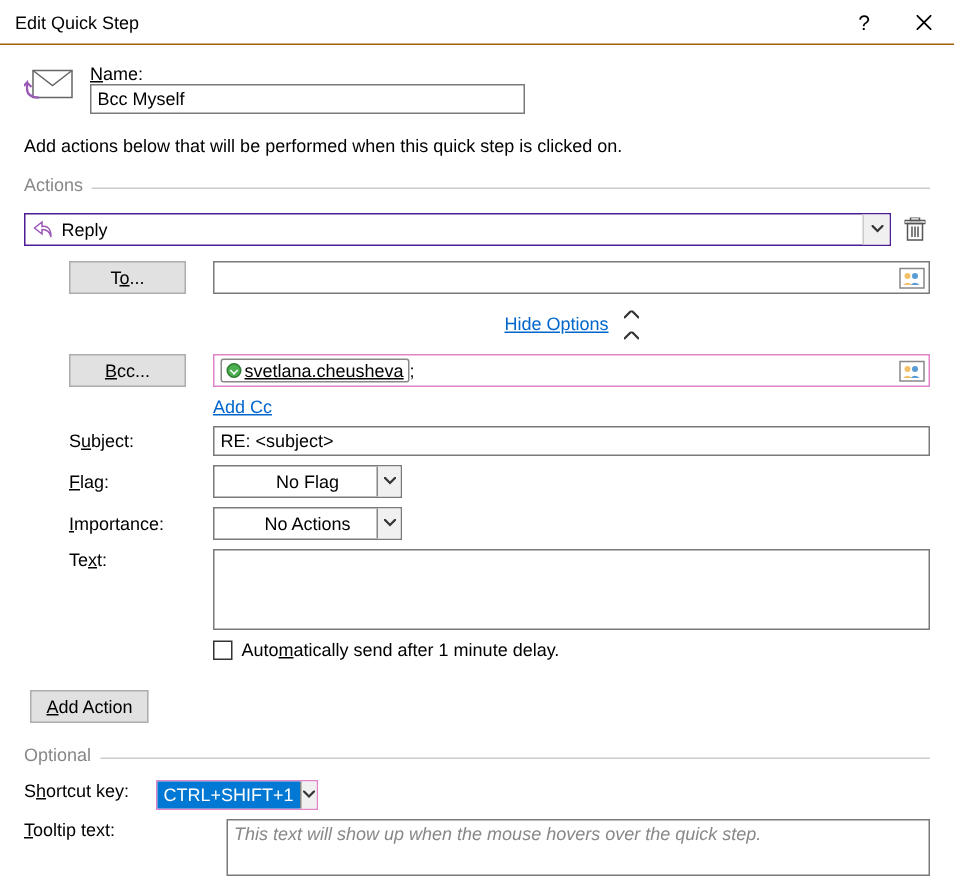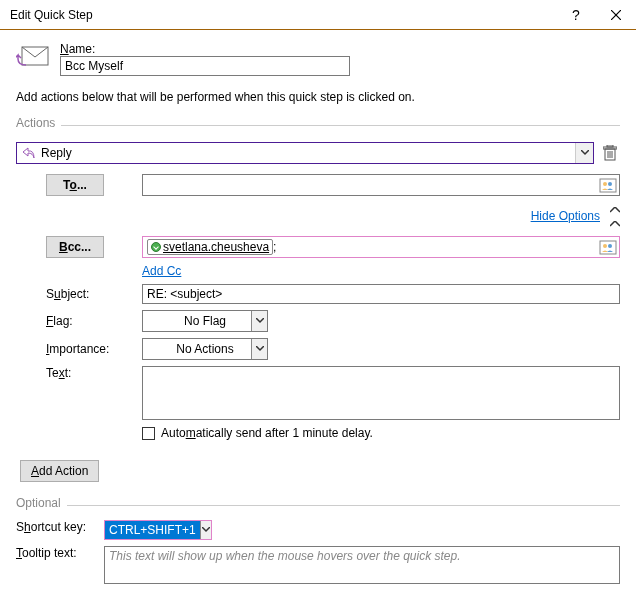--- a/index.html
+++ b/index.html
@@ -20,43 +20,43 @@
 .section-label { color: #888; margin-bottom: 4px; }
 .groupline { height: 1px; background: #ccc; margin-bottom: 8px; }
 .section-head { display: flex; align-items: center; gap: 6px; }
 .section-head .groupline { flex: 1; margin: 0; }
 .action-row { display: flex; align-items: center; gap: 6px; margin-bottom: 10px; }
 .action-select { flex: 1; height: 22px; border: 1px solid #4c1d95; background: #fff; display: flex; align-items: center; padding: 0 4px; position: relative; }
 .action-select .dd { position: absolute; right: 0; top: 0; width: 18px; height: 100%; border-left: 1px solid #ccc; display: flex; align-items: center; justify-content: center; background: #f0f0f0; }
 .trash { width: 20px; height: 20px; display: flex; align-items: center; justify-content: center; }
 .form-grid { display: grid; grid-template-columns: 86px 1fr; gap: 6px 10px; padding-left: 30px; margin-bottom: 10px; align-items: center; }
 .btn-std { font: inherit; height: 22px; padding: 0 10px; border: 1px solid #adadad; background: #e1e1e1; cursor: pointer; }
-.btn-recip { width: 58px; font-weight: bold; }
+.btn-recip { width: 78px; }
 .recip-box { height: 22px; border: 1px solid #7a7a7a; background: #fff; display: flex; align-items: center; padding: 0 4px; position: relative; flex: 1; }
 .addr-icon { position: absolute; right: 2px; top: 1px; width: 18px; height: 18px; }
-.hide-options { grid-column: 2; text-align: right; color: #0066cc; text-decoration: underline; cursor: pointer; display: flex; justify-content: flex-end; align-items: center; gap: 10px; }
+.hide-options { grid-column: 2; text-align: right; color: #0066cc; text-decoration: underline; cursor: pointer; display: flex; justify-content: center; align-items: center; gap: 10px; }
 .chev-up { display: inline-block; }
 .bcc-box { border: 1.5px solid #e083c9; }
 .bcc-inner { display: inline-flex; align-items: center; gap: 2px; border: 1px solid #888; border-radius: 2px; padding: 0 3px; height: 16px; }
 .presence { width: 10px; height: 10px; border-radius: 50%; background: #4caf50; border: 1px solid #2e7d32; position: relative; }
 .presence::after { content: ""; position: absolute; left: 2px; top: 2px; width: 3px; height: 3px; border-right: 1px solid #fff; border-bottom: 1px solid #fff; transform: rotate(45deg); }
 .link { color: #0066cc; text-decoration: underline; cursor: pointer; grid-column: 2; }
 .subject-input { width: 100%; border: 1px solid #7a7a7a; }
 .sel { font: inherit; height: 22px; border: 1px solid #7a7a7a; background: #fff; width: 126px; padding: 0 4px; position: relative; display: inline-flex; align-items: center; }
 .sel .dd { position: absolute; right: 0; top: 0; width: 16px; height: 100%; border-left: 1px solid #888; background: #f0f0f0; display: flex; align-items: center; justify-content: center; }
 .textarea { grid-column: 2; height: 54px; border: 1px solid #7a7a7a; background: #fff; }
 .text-label { align-self: start; }
 .auto-row { grid-column: 2; display: flex; align-items: center; gap: 6px; }
 .cb { width: 13px; height: 13px; border: 1px solid #333; background: #fff; display: inline-block; }
 .add-action { margin: 10px 0 14px 4px; }
 .optional-grid { display: grid; grid-template-columns: 78px 1fr; gap: 6px 10px; align-items: start; margin-bottom: 10px; }
 .shortcut-sel { width: 108px; border: 1.5px solid #e083c9; height: 20px; display: inline-flex; align-items: center; position: relative; justify-content: center; }
 .shortcut-sel .val { background: #0078d4; color: #fff; height: 100%; padding: 0 4px; display: flex; align-items: center; flex: 1; }
 .shortcut-sel .dd { width: 14px; height: 100%; border-left: 1px solid #888; background: #f0f0f0; display: flex; align-items: center; justify-content: center; }
-.tooltip-area { height: 38px; border: 1px solid #7a7a7a; background: #fff; padding: 2px 4px; color: #888; font-style: italic; }
+.tooltip-area { height: 38px; border: 1px solid #7a7a7a; background: #fff; padding: 2px 4px; color: #888; font-style: italic; margin-left: 47px; }
 svg.chev polyline { fill: none; stroke: #333; stroke-width: 1.5; }
 </style>
 </head>
 <body>
 
 <div class="titlebar">
   <span class="title">Edit Quick Step</span>
   <div class="btn help">?</div>
   <div class="btn close">
     <svg viewBox="0 0 10 10">

